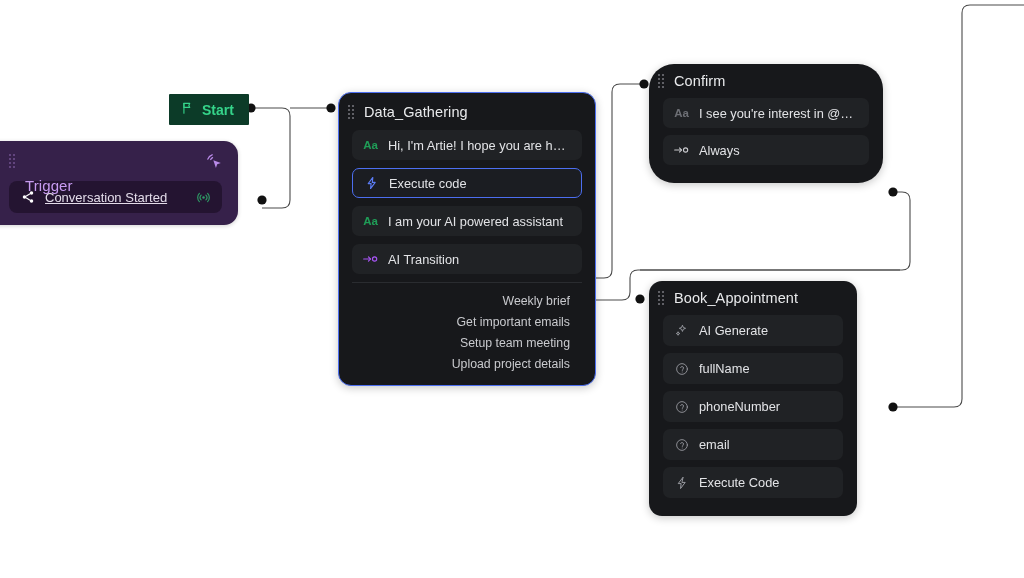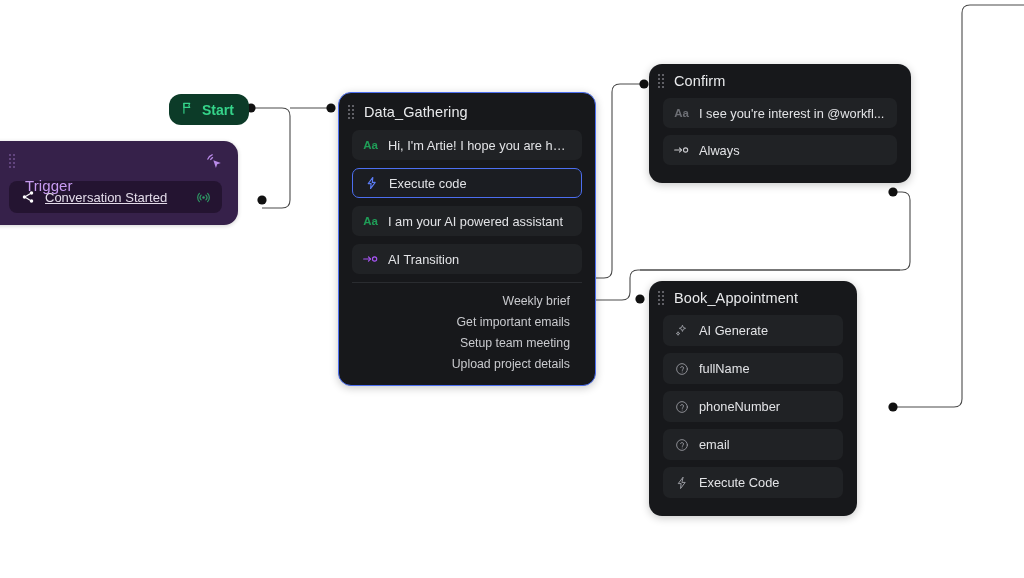--- a/index.html
+++ b/index.html
@@ -55,21 +55,21 @@
     margin: 0 16px 0 27px; background: #241431; height: 32px; border-radius: 8px;
     color: #e3dce9; font-size: 13px;
   }
   #trigger .row .lbl { flex: 1; text-decoration: underline; }
 
   
   #start {
     position: absolute; left: 169px; top: 94px;
     display: flex; align-items: center; gap: 7px;
     height: 31px; padding: 0 15px 0 12px;
-    background: #0c3b28; border-radius: 12px;
+    background: #0c3b28; border-radius: 1px;
     color: #35d48a; font-size: 14px; font-weight: 600;
   }
 
   
   .dark { background: #17181b; padding-bottom: 11px; box-shadow: 0 2px 9px rgba(0,0,0,.22); }
   .dark .node-title { color: #e9eaec; }
   .dark .row { background: #202225; color: #e2e3e6; margin: 0 13px 7px; }
 
   #datagathering {
     left: 338px; top: 92px; width: 258px;
@@ -79,21 +79,21 @@
   #datagathering .row { margin: 0 13px 8px; height: 30px; }
   #datagathering .row.active {
     background: #1b1d22; border: 1.3px solid #4c6ef0;
   }
   .translist { margin: 2px 13px 0; border-top: 1px solid #2a2c30; padding-top: 7px; }
   .translist .titem {
     text-align: right; font-size: 12.3px; color: #c9cace;
     padding: 3.5px 12px 3.5px 0;
   }
 
-  #confirm { left: 649px; top: 64px; width: 262px; border-radius: 13px; }
+  #confirm { left: 649px; top: 64px; width: 234px; border-radius: 25px; }
   #confirm .row { margin: 0 14px 7px; height: 30px; }
 
   #bookappt { left: 649px; top: 281px; width: 208px; border-radius: 13px; }
   #bookappt .row { margin: 0 14px 7px; height: 31px; }
 
   .ico svg { display: block; }
   .aa-green { color: #1f9d57; font-size: 11.5px; font-weight: 700; letter-spacing: -.2px; }
   .aa-grey  { color: #6d6f75; font-size: 11.5px; font-weight: 700; letter-spacing: -.2px; }
 </style>
 </head>

